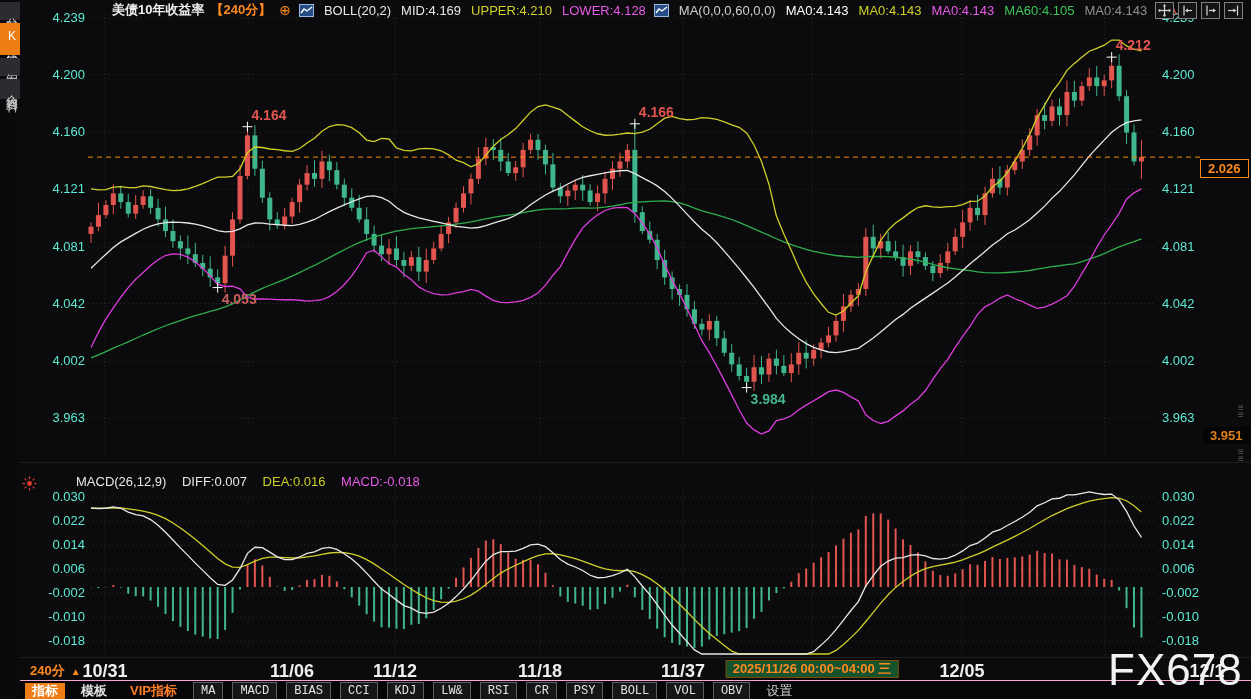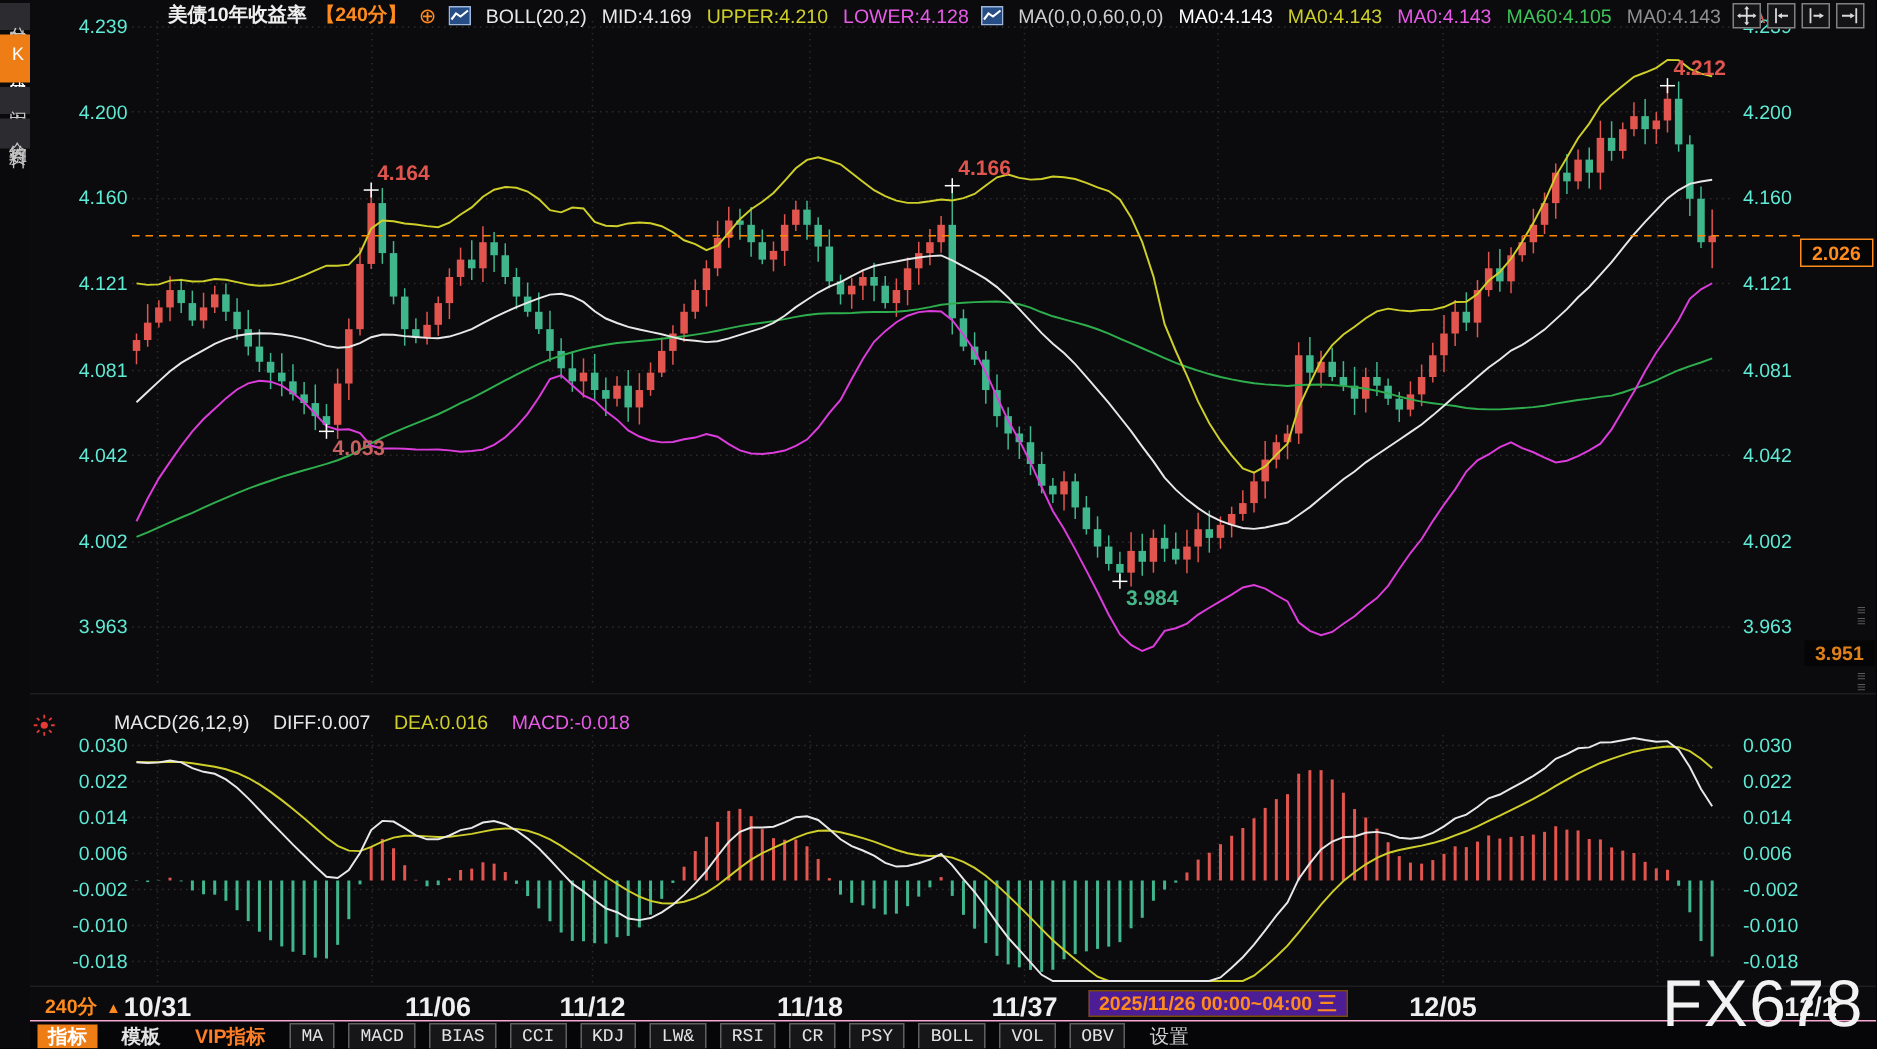--- a/index.html
+++ b/index.html
@@ -19,21 +19,21 @@
   .hdr .plus{color:#ff8a1e;font-size:14px;margin-left:8px;}
   .hdr .ic{margin-left:8px;display:inline-flex;}
   .hdr .seg{margin-left:10px;}
   .w{color:#e8e8e8;} .yl{color:#cfcf2a;} .mg{color:#e85ae8;} .gr2{color:#cfcfcf;}
   .hdr-icons{position:absolute;right:8px;top:2px;display:flex;gap:4px;z-index:7;}
   .hbtn{width:17px;height:15px;border:1px solid #808080;background:#141416;display:flex;align-items:center;justify-content:center;cursor:pointer;}
   
   .ylab{position:absolute;width:56px;text-align:right;font-size:13px;font-weight:400;color:#5eead4;z-index:4;}
   .ylab.right{text-align:left;}
   .xlab{position:absolute;top:661px;transform:translateX(-50%);font-size:18px;font-weight:700;color:#efefef;z-index:4;}
-  .datebox{position:absolute;top:660px;transform:translateX(-50%);border:1px solid #7a4b05;background:#4c1d95;
+  .datebox{position:absolute;top:660px;transform:translateX(-50%);border:1px solid #7a4b05;background:#14532d;
            color:#ff8a1e;font-size:13px;font-weight:700;padding:0 6px;line-height:16px;z-index:4;}
   .price-badge{position:absolute;left:1200px;border:1px solid #ff8a1e;background:#050505;color:#ff8a1e;
                font-size:13px;font-weight:700;padding:1px 7px;z-index:5;}
   .low-badge{position:absolute;left:1203px;background:#050505;color:#e08018;font-size:13px;font-weight:700;
              padding:1px 7px;z-index:5;}
   
   .macd-hdr{position:absolute;left:76px;top:474px;font-size:13px;z-index:4;white-space:nowrap;}
   .macd-hdr span{margin-right:12px;}
   .alarm{position:absolute;left:22px;top:476px;z-index:5;cursor:pointer;}
   

